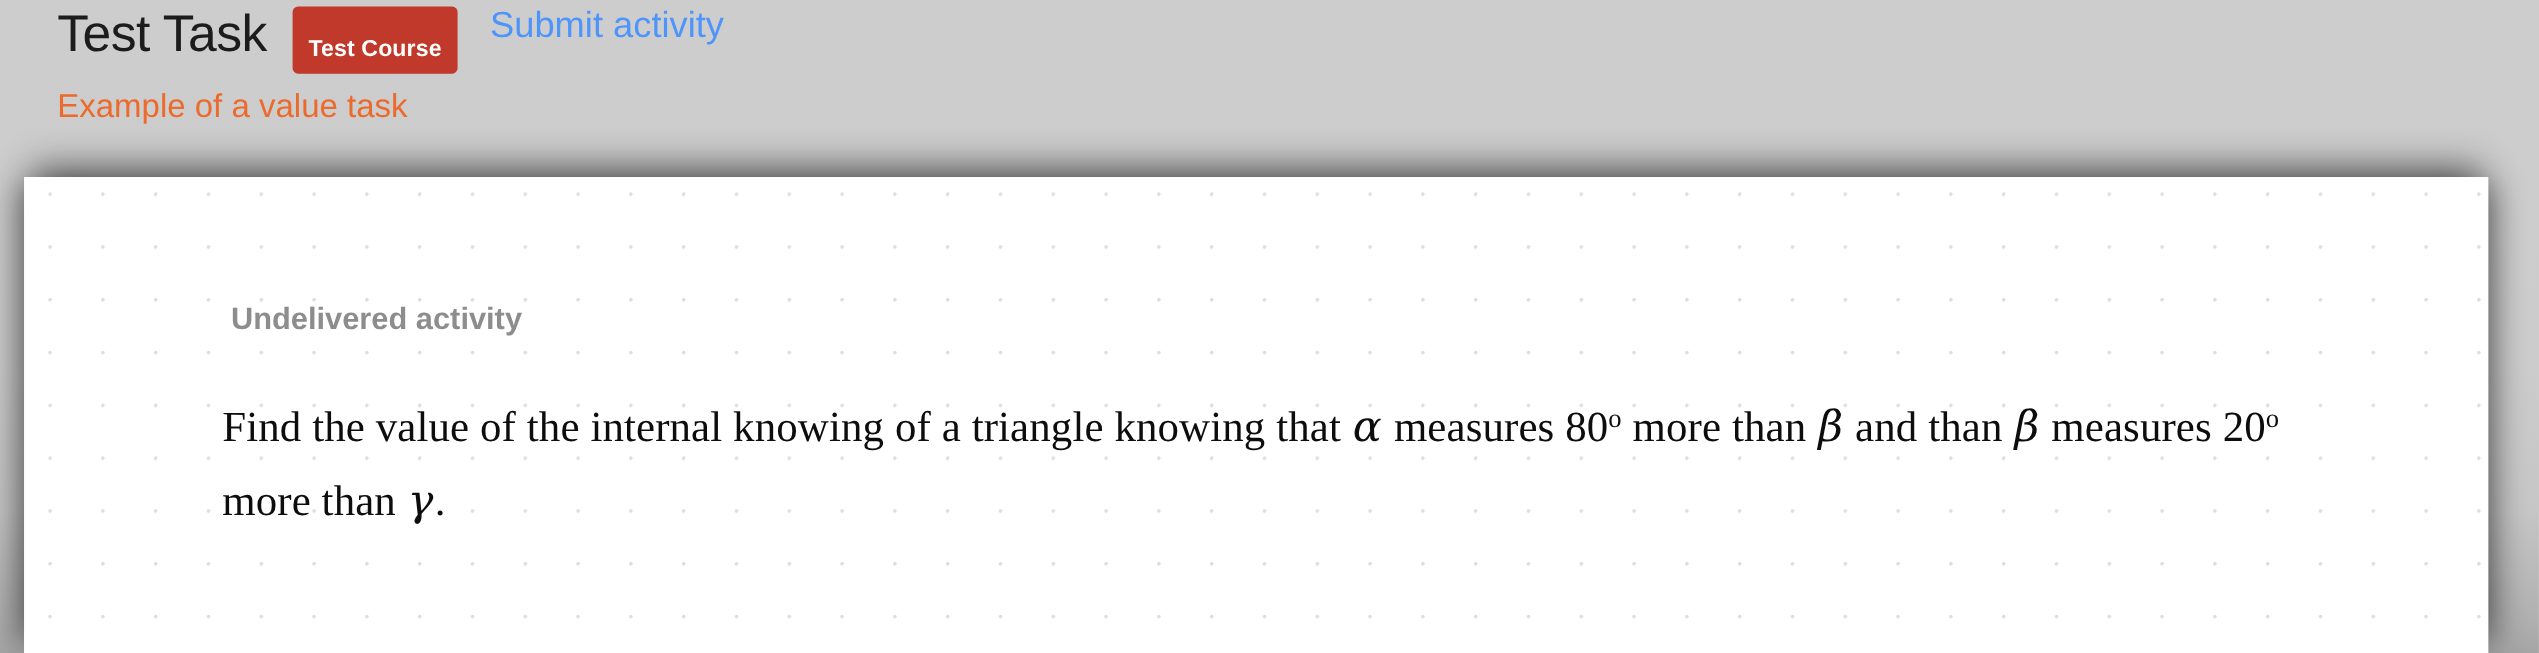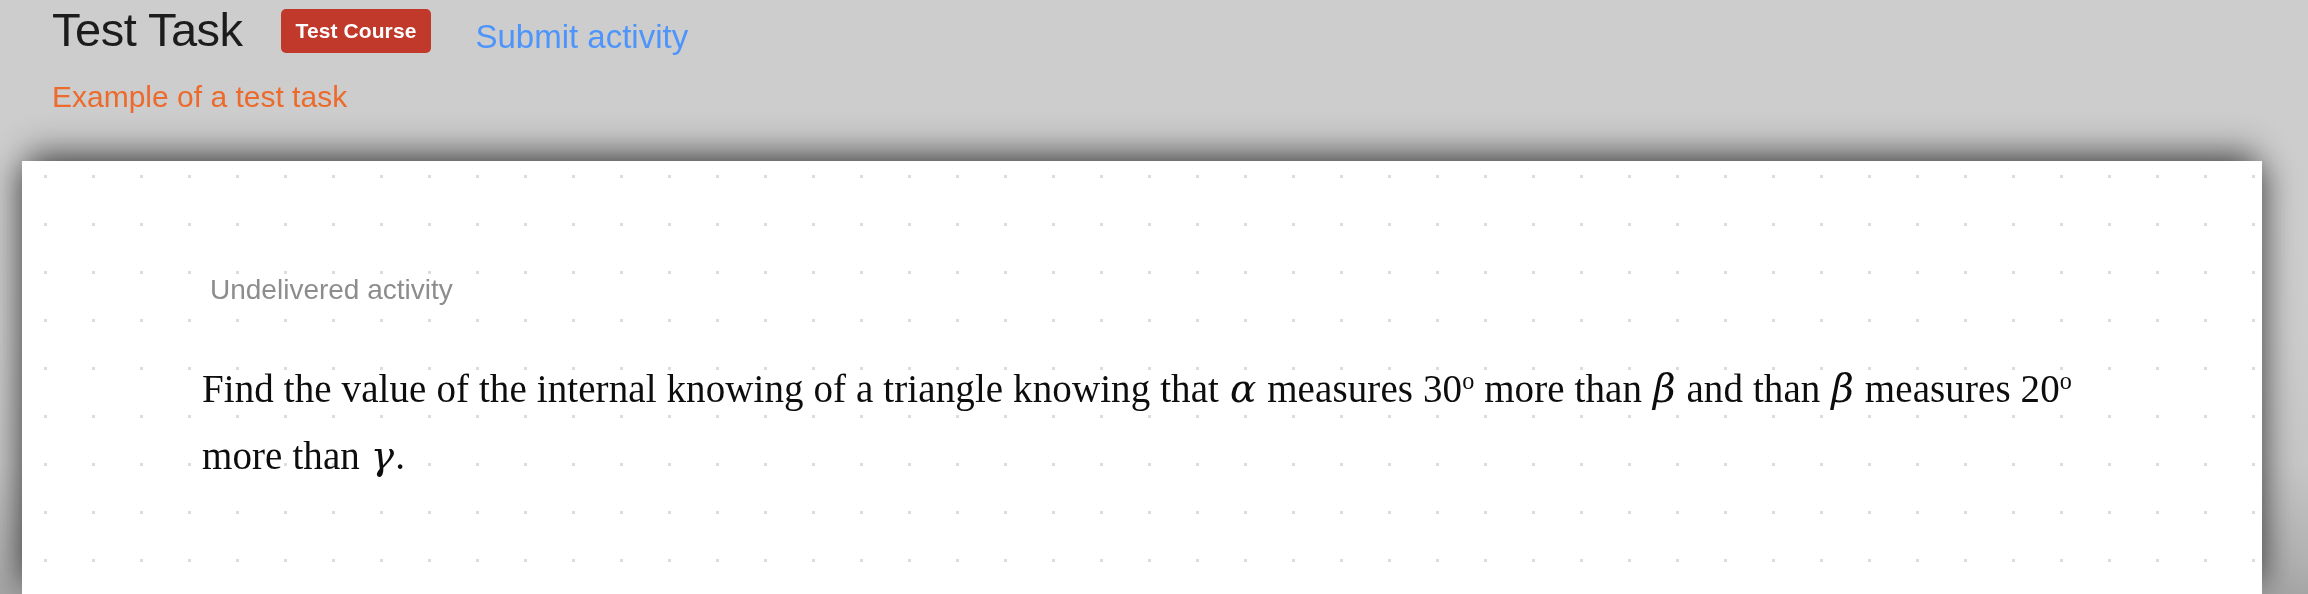--- a/index.html
+++ b/index.html
@@ -30,42 +30,42 @@
     top: 0;
     width: 100%;
     height: 161px;
   }
 
   .title-row {
     position: absolute;
     left: 52px;
     top: 6px;
     display: flex;
-    align-items: flex-end;
-    gap: 18px;
+    align-items: flex-start;
+    gap: 3px;
     white-space: nowrap;
   }
 
   .page-title {
     font-size: 47px;
     font-weight: 400;
     color: #1c1c1c;
     letter-spacing: -0.5px;
     line-height: 1;
   }
 
   .course-badge {
     display: inline-block;
     margin-left: 20px;
     background: #c0392b;
     color: #ffffff;
     font-size: 21px;
     font-weight: 700;
     line-height: 1;
-    padding: 11px 15px 12px 15px;
+    padding: 28px 15px 12px 15px;
     border-radius: 5px;
     letter-spacing: 0.1px;
   }
 
   .submit-link {
     margin-left: 26px;
     font-size: 33px;
     font-weight: 400;
     color: #4d94fb;
     line-height: 1;
@@ -109,21 +109,21 @@
     background-size: 48px 48px;
     background-position: 22px 14px;
     overflow: hidden;
   }
 
   .status-label {
     position: absolute;
     left: 210px;
     top: 276px;
     font-size: 28px;
-    font-weight: 400;
+    font-weight: 700;
     color: #8d8d8d;
     line-height: 1;
     white-space: nowrap;
   }
 
   .problem-text {
     position: absolute;
     left: 202px;
     top: 355px;
     width: 1960px;
@@ -154,28 +154,28 @@
   <div class="header">
 
     <div class="title-row">
       <span class="page-title">Test Task</span>
 
       <span class="course-badge">Test Course</span>
 
       <a class="submit-link">Submit activity</a>
     </div>
 
-    <div class="subtitle">Example of a test task</div>
+    <div class="subtitle">Example of a value task</div>
 
   </div>
 
   <div class="card-shadow"></div>
 
   <div class="card">
   </div>
 
   <div class="status-label">Undelivered activity</div>
 
   <div class="problem-text">
-    <span>Find the value of the internal knowing of a triangle knowing that </span><span class="mvar">α</span><span> measures 30</span><sup class="deg">o</sup><span> more than </span><span class="mvar">β</span><span> and than </span><span class="mvar">β</span><span> measures 20</span><sup class="deg">o</sup><span> more than </span><span class="mvar">γ</span><span>.</span>
+    <span>Find the value of the internal knowing of a triangle knowing that </span><span class="mvar">α</span><span> measures 80</span><sup class="deg">o</sup><span> more than </span><span class="mvar">β</span><span> and than </span><span class="mvar">β</span><span> measures 20</span><sup class="deg">o</sup><span> more than </span><span class="mvar">γ</span><span>.</span>
   </div>
 
 </div>
 
 </body></html>

